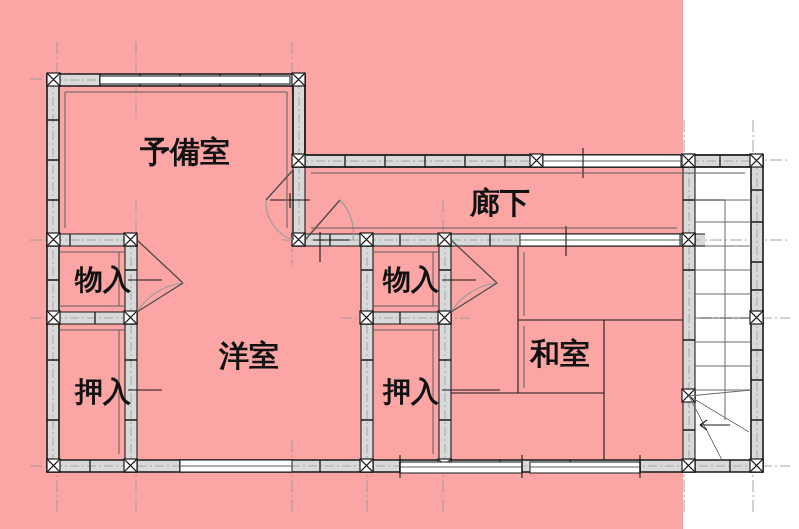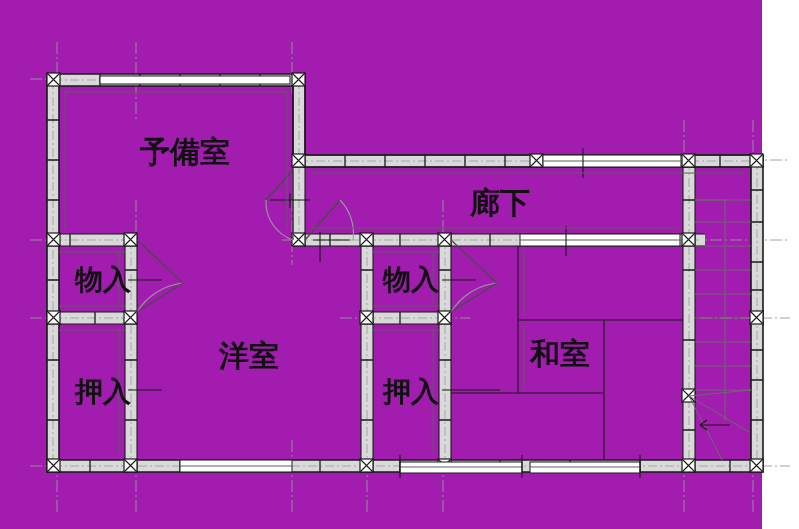--- a/index.html
+++ b/index.html
@@ -8,23 +8,23 @@
     background: #ffffff;
   }
   body {
     width: 799px;
     height: 529px;
     overflow: hidden;
     font-family: "DejaVu Sans", "Liberation Sans", sans-serif;
   }
   #plan-root {
     position: relative;
-    width: 762px;
+    width: 683px;
     height: 529px;
-    background: #a21caf;
+    background: #fca5a5;
   }
   svg.plan-svg {
     display: block;
     width: 799px;
     height: 529px;
   }
   .room-label {
     font-family: "DejaVu Sans", "Liberation Sans", sans-serif;
     font-weight: 700;
     fill: #111111;

